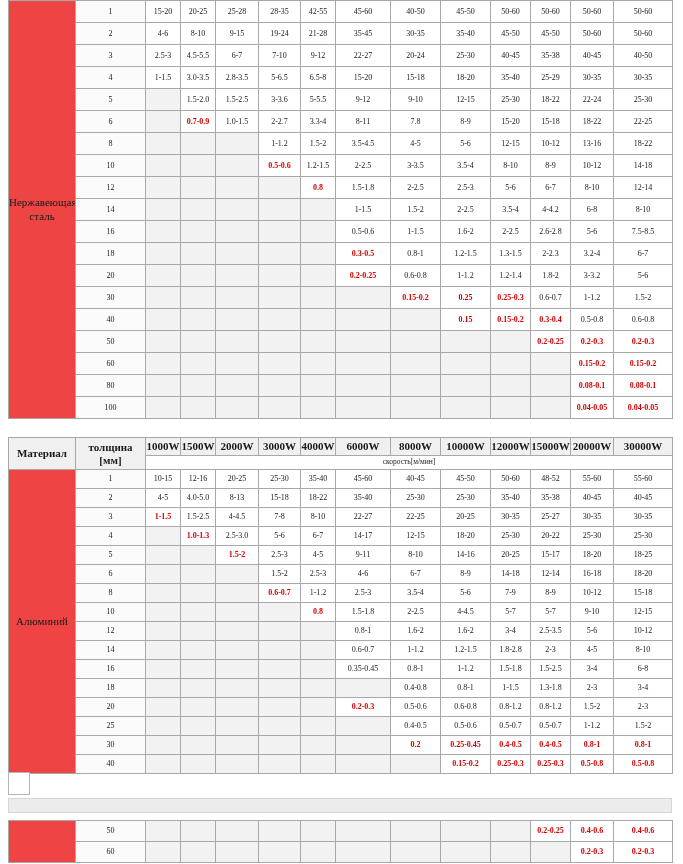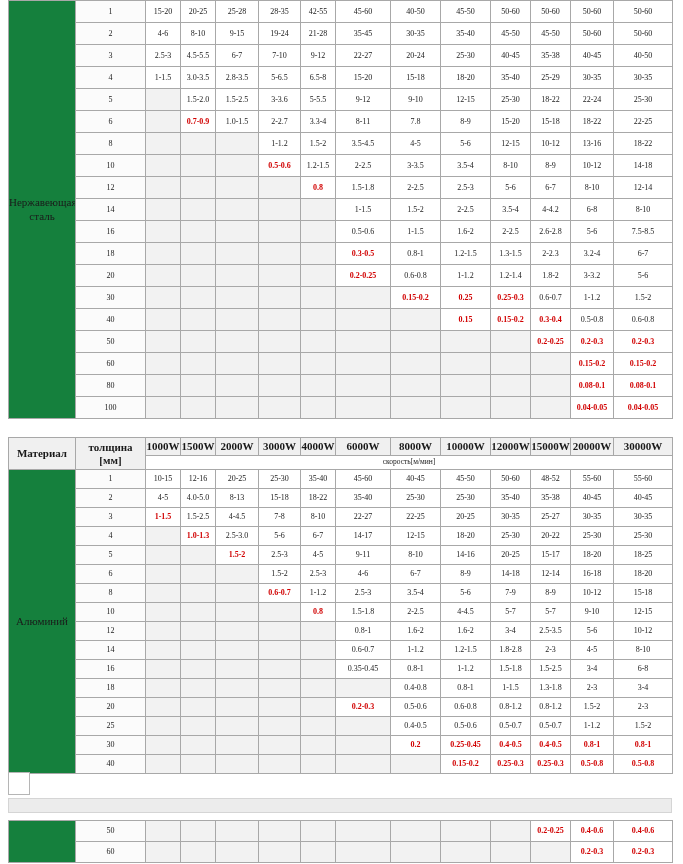--- a/index.html
+++ b/index.html
@@ -32,21 +32,21 @@
     font-size: 8px;
     line-height: 1.15;
     color: #1a1a1a;
   }
   .grid td.hdr {
     background: var(--header-bg, #f0f0f0);
     font-weight: bold;
     font-size: 11px;
   }
   .grid td.subhdr { background: #ffffff; font-size: 7.5px; }
-  .grid td.material { background: #15803d; font-size: 11px; line-height: 1.25; }
+  .grid td.material { background: #ef4444; font-size: 11px; line-height: 1.25; }
   .grid td.thick { background: #fbfbfb; font-size: 8px; }
   .grid td.val.empty { background: var(--empty-bg, #f2f2f2); }
   .grid td.val.red { color: var(--red, #d10000); font-weight: bold; }
 
   .cell-stub {
     position: absolute;
     left: 8px; top: 772px;
     width: 20px; height: 21px;
     border: 1px solid #b5b5b5;
     background: #ffffff;

